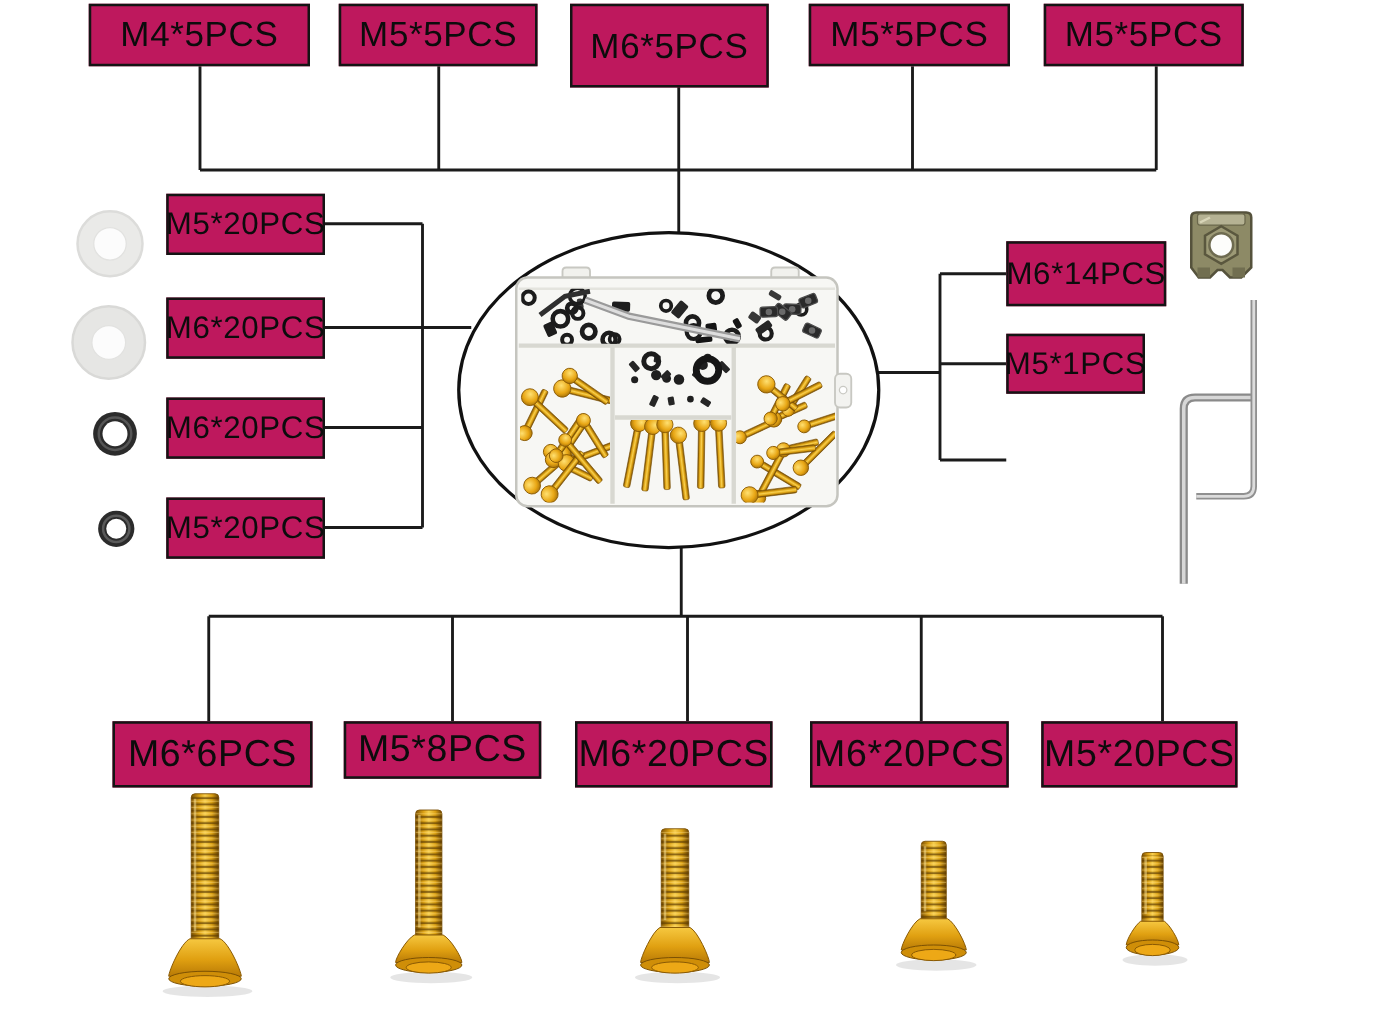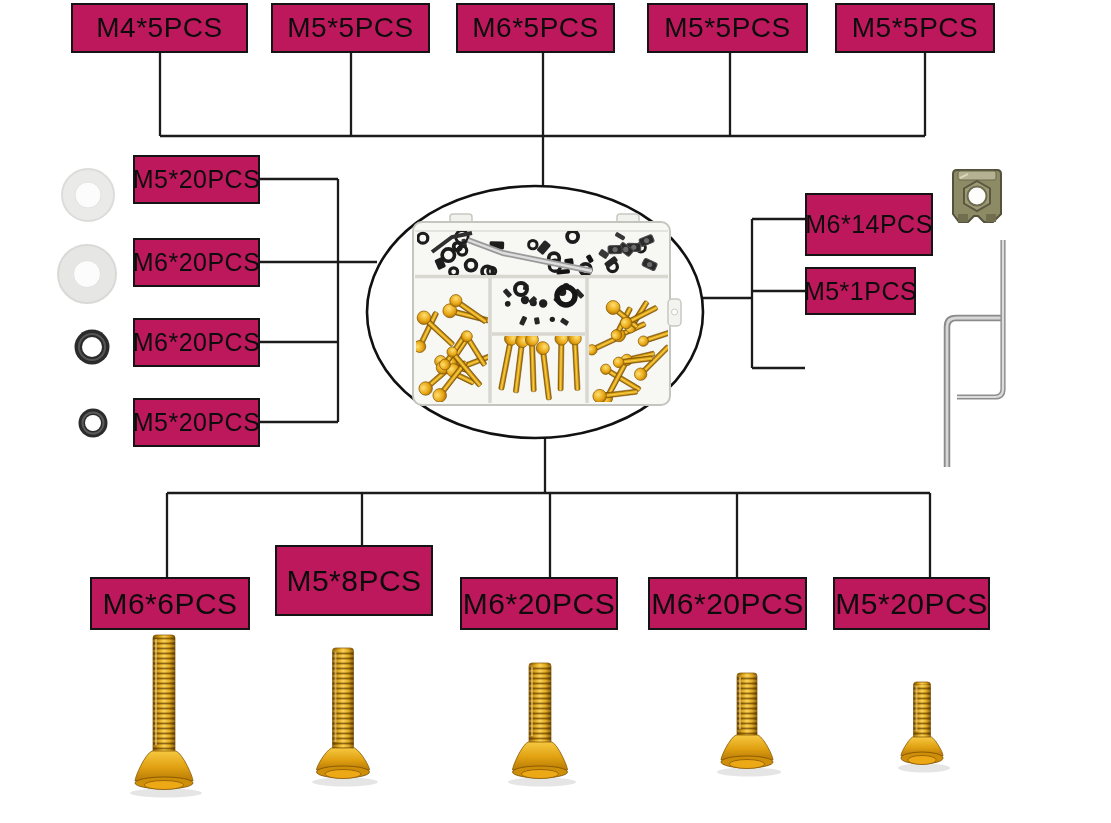--- a/index.html
+++ b/index.html
@@ -399,30 +399,30 @@
       C943,752 935.86,740 931.5,737 Z" fill="url(#goldDome)" stroke="#8a5a04" stroke-width="0.8"></path>
           <ellipse cx="922" cy="758" rx="21" ry="6" fill="#cf8e08" stroke="#7c5103" stroke-width="0.8"></ellipse>
           <ellipse cx="922" cy="760" rx="14.280000000000001" ry="4.5" fill="#eda816" stroke="#8a5a04" stroke-width="0.8"></ellipse>
           <path d="M916.5,686 V731" stroke="#ffe79a" stroke-width="2" opacity="0.5"></path>
         </g>
       </g>
   </svg>
 
   <div class="pbox f-top" style="left:71px;top:3px;width:177px;height:50px">M4*5PCS</div>
   <div class="pbox f-top" style="left:271px;top:3px;width:159px;height:50px">M5*5PCS</div>
-  <div class="pbox f-top" style="left:456px;top:3px;width:159px;height:50px">M6*5PCS</div>
+  <div class="pbox f-top" style="left:456px;top:3px;width:159px;height:67px">M6*5PCS</div>
   <div class="pbox f-top" style="left:647px;top:3px;width:161px;height:50px">M5*5PCS</div>
   <div class="pbox f-top" style="left:835px;top:3px;width:160px;height:50px">M5*5PCS</div>
 
   <div class="pbox f-side" style="left:133px;top:155px;width:127px;height:49px">M5*20PCS</div>
   <div class="pbox f-side" style="left:133px;top:238px;width:127px;height:49px">M6*20PCS</div>
   <div class="pbox f-side" style="left:133px;top:318px;width:127px;height:49px">M6*20PCS</div>
   <div class="pbox f-side" style="left:133px;top:398px;width:127px;height:49px">M5*20PCS</div>
 
-  <div class="pbox f-side" style="left:805px;top:193px;width:128px;height:63px">M6*14PCS</div>
+  <div class="pbox f-side" style="left:805px;top:193px;width:128px;height:52px">M6*14PCS</div>
   <div class="pbox f-side" style="left:805px;top:267px;width:111px;height:48px">M5*1PCS</div>
 
   <div class="pbox f-bottom" style="left:90px;top:577px;width:160px;height:53px">M6*6PCS</div>
-  <div class="pbox f-bottom" style="left:275px;top:545px;width:158px;height:71px">M5*8PCS</div>
+  <div class="pbox f-bottom" style="left:275px;top:577px;width:158px;height:46px">M5*8PCS</div>
   <div class="pbox f-bottom" style="left:460px;top:577px;width:158px;height:53px">M6*20PCS</div>
   <div class="pbox f-bottom" style="left:648px;top:577px;width:159px;height:53px">M6*20PCS</div>
   <div class="pbox f-bottom" style="left:833px;top:577px;width:157px;height:53px">M5*20PCS</div>
 </div>
 
 </body></html>

